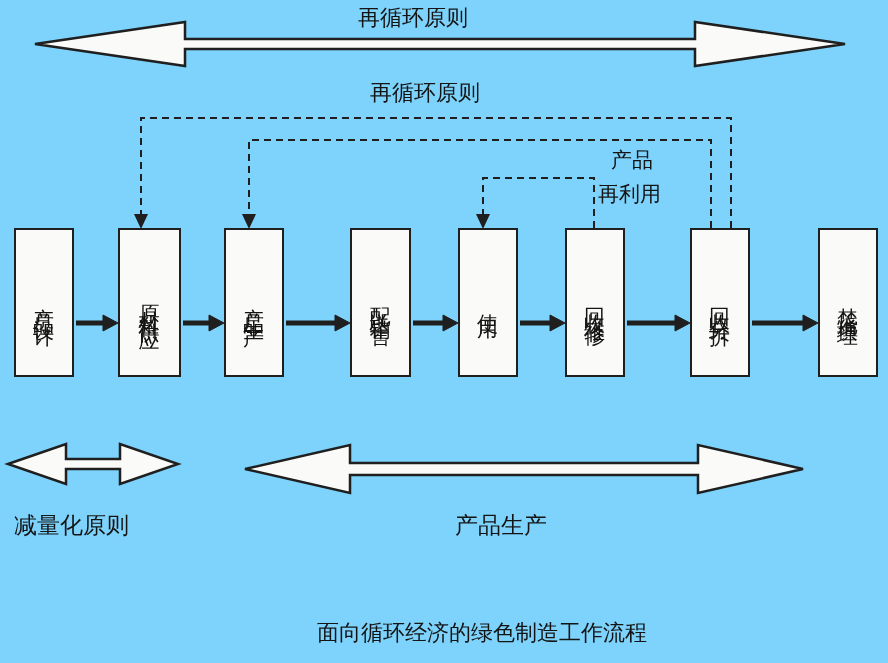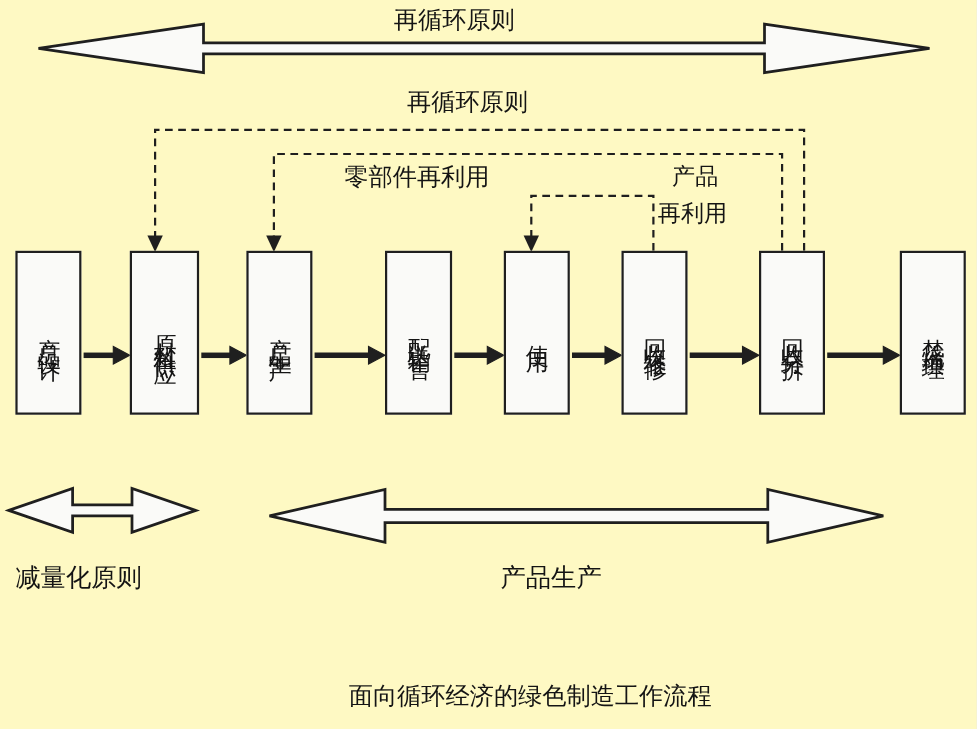--- a/index.html
+++ b/index.html
@@ -1,18 +1,18 @@
 <!DOCTYPE html>
 <html><head>
 <meta charset="utf-8">
 <style>
   html,body{margin:0;padding:0;background:#e9e9e6;}
   .stage{
     position:relative;width:888px;height:663px;margin:0 auto;
-    background:#fef9c3;overflow:hidden;
+    background:#7dd3fc;overflow:hidden;
     font-family:"Liberation Sans","DejaVu Sans",sans-serif;
     color:#1a1a1a;
   }
   .overlay{position:absolute;left:0;top:0;}
   .lbl{position:absolute;white-space:nowrap;color:#141414;}
   .pbox{
     position:absolute;top:228px;height:149px;box-sizing:border-box;
     border:2px solid #1f1f1f;background:#fafaf8;
     display:flex;align-items:center;justify-content:center;
   }
@@ -60,21 +60,20 @@
       <polygon points="134,214 148,214 141,229"></polygon>
       <polygon points="242,214 256,214 249,229"></polygon>
       <polygon points="476,214 490,214 483,229"></polygon>
     </g>
   </svg>
 
   <div class="lbl" style="left:413px;top:3px;transform:translateX(-50%);font-size:22px;">再循环原则</div>
 
   <div class="lbl" style="left:425px;top:78px;transform:translateX(-50%);font-size:22px;">再循环原则</div>
 
-  <div class="lbl" style="left:379px;top:146px;transform:translateX(-50%);font-size:22px;">零部件再利用</div>
 
   <div class="lbl" style="left:611px;top:146px;font-size:21px;">产品</div>
   <div class="lbl" style="left:598px;top:180px;font-size:21px;">再利用</div>
 
   <div class="lbl" style="left:14px;top:510px;font-size:23px;">减量化原则</div>
 
   <div class="lbl" style="left:455px;top:510px;font-size:23px;">产品生产</div>
 
   <div class="lbl" style="left:482px;top:618px;transform:translateX(-50%);font-size:22px;">面向循环经济的绿色制造工作流程</div>
 

